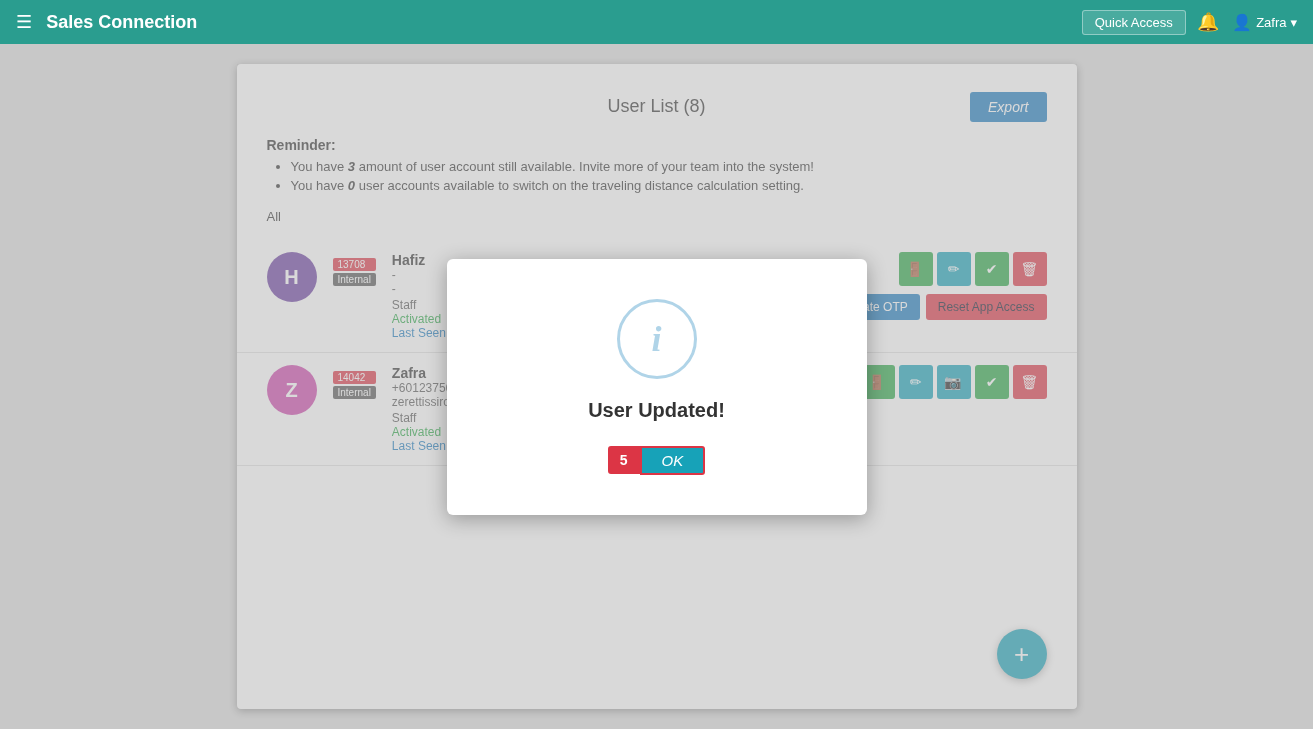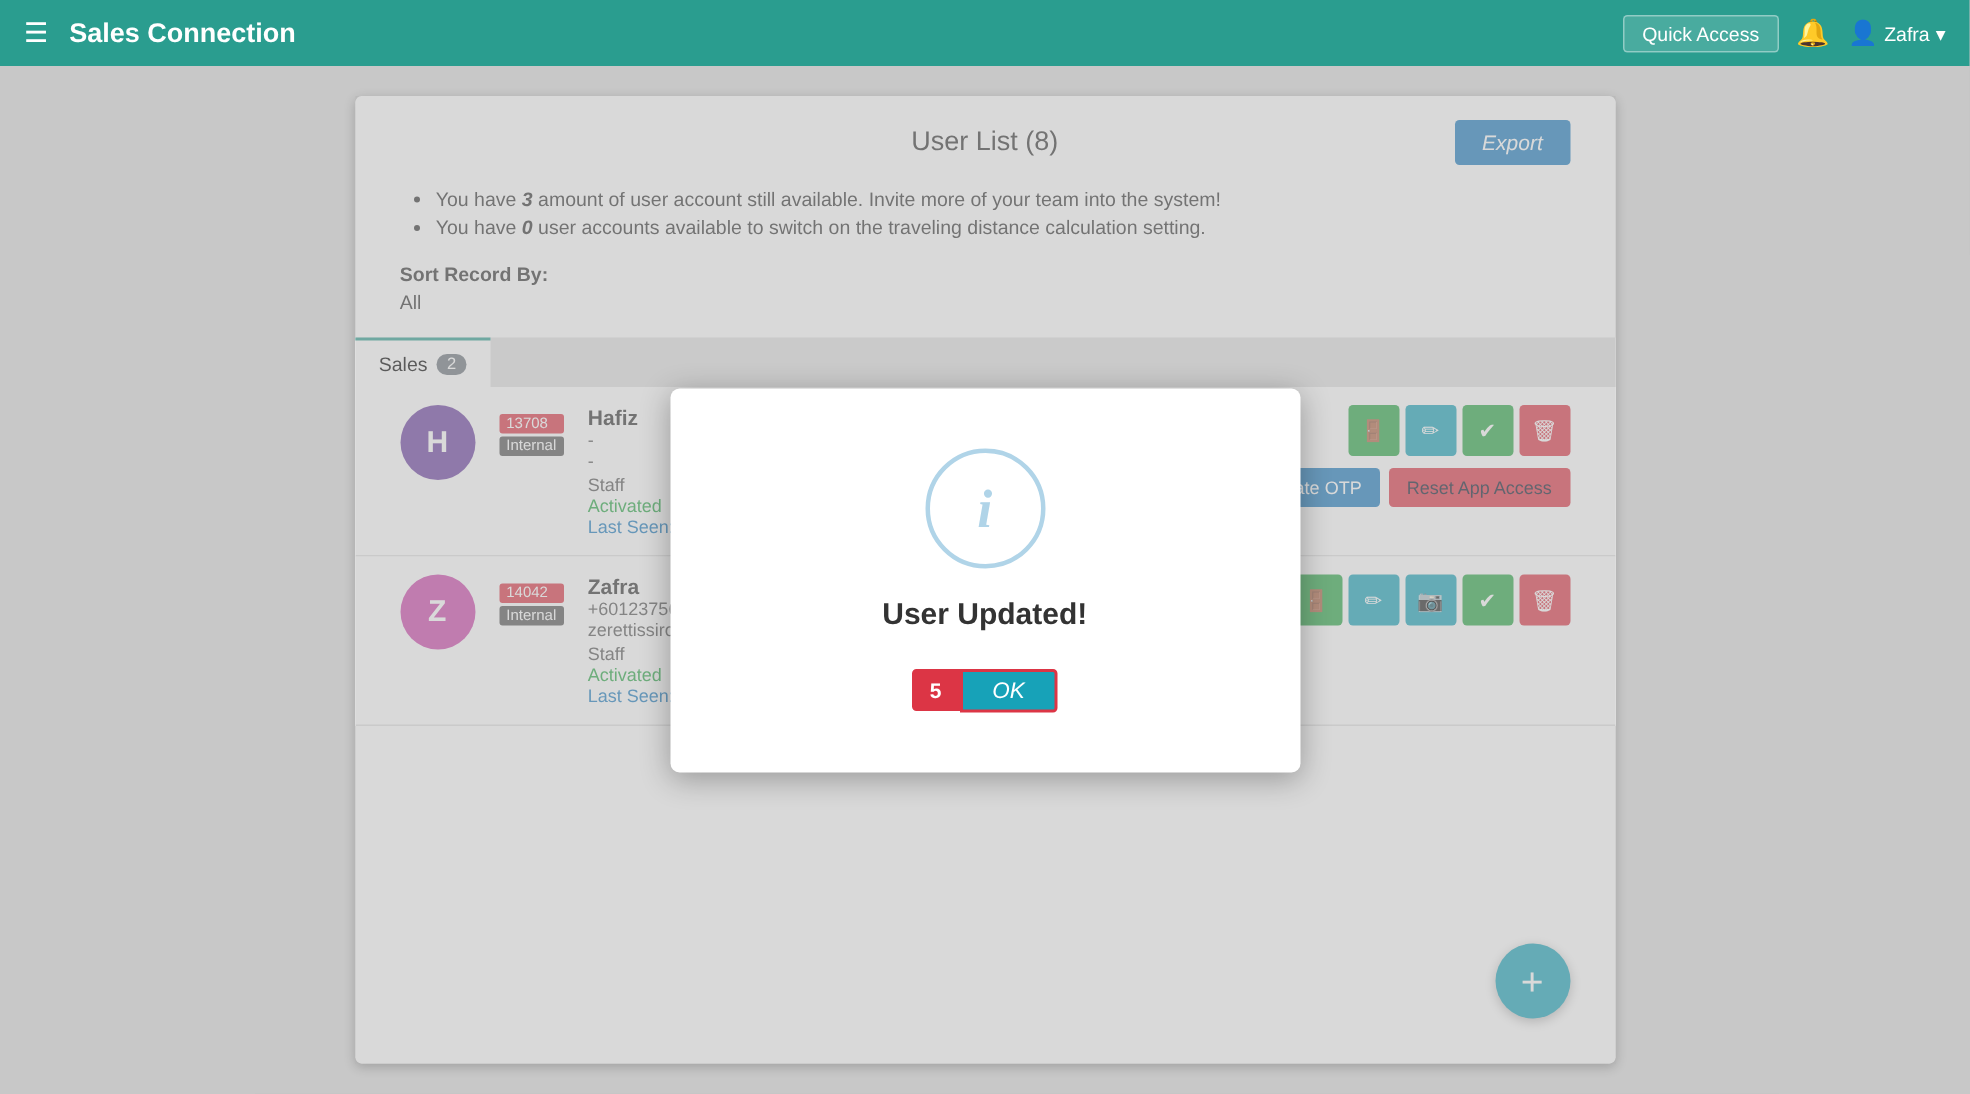--- a/index.html
+++ b/index.html
@@ -70,21 +70,21 @@
       justify-content: center;
       padding: 20px;
     }
 
     
     .page-card {
       background: white;
       border-radius: 4px;
       width: 840px;
       min-height: 580px;
-      padding: 20px 30px;
+      padding: 32px 30px;
       position: relative;
       box-shadow: 0 2px 8px rgba(0,0,0,0.2);
     }
 
     .page-card-header {
       display: flex;
       justify-content: center;
       align-items: center;
       margin-bottom: 20px;
       position: relative;
@@ -411,37 +411,31 @@
 <div class="main-content">
 
   <div class="page-card">
 
     <div class="page-card-header">
       <span class="page-card-title">User List (8)</span>
       <button class="export-btn">Export</button>
     </div>
 
     <div class="reminder-section">
+      <div class="reminder-title">Reminder:</div>
       <ul class="reminder-list">
         <li>You have <strong>3</strong> amount of user account still available. Invite more of your team into the system!</li>
         <li>You have <strong>0</strong> user accounts available to switch on the traveling distance calculation setting.</li>
       </ul>
     </div>
 
     <div class="sort-section">
-      <div class="sort-label">Sort Record By:</div>
       <div class="sort-value">All</div>
     </div>
 
-    <div class="tabs-bar">
-      <div class="tab-item active">
-        <span>Sales</span>
-        <span class="tab-badge">2</span>
-      </div>
-    </div>
 
     <div class="user-list">
 
       <div class="user-row">
         <div class="avatar avatar-purple">H</div>
         <div style="display:flex; flex-direction:column; justify-content:space-between;">
           <div class="badge-group">
             <span class="user-id-badge">13708</span>
             <span class="user-type-badge">Internal</span>
           </div>

